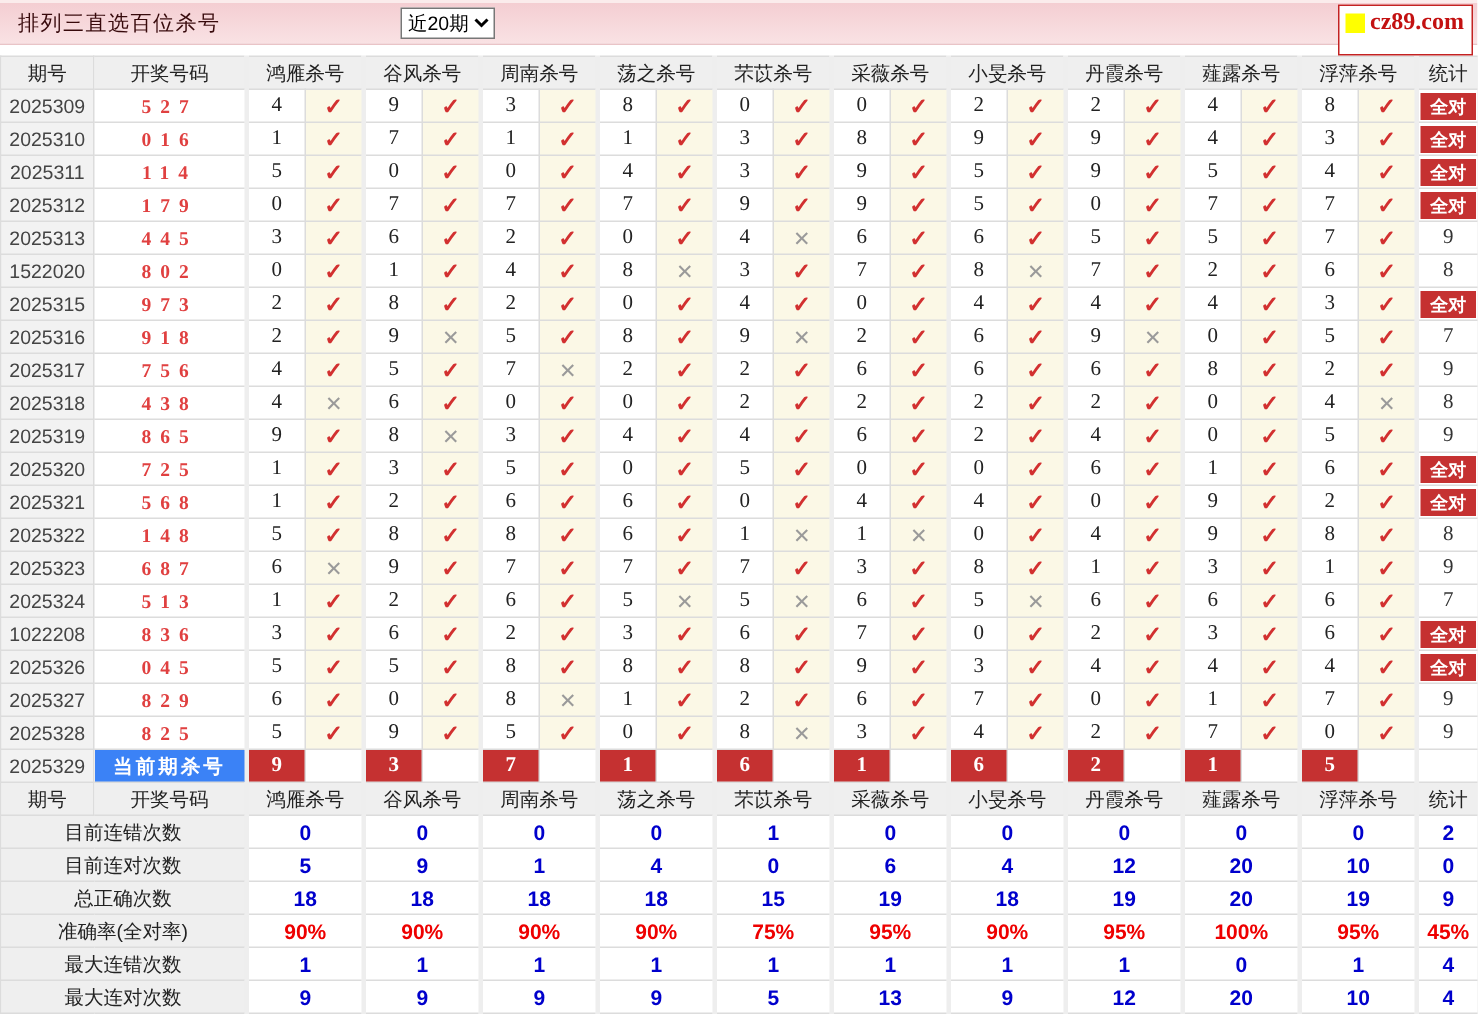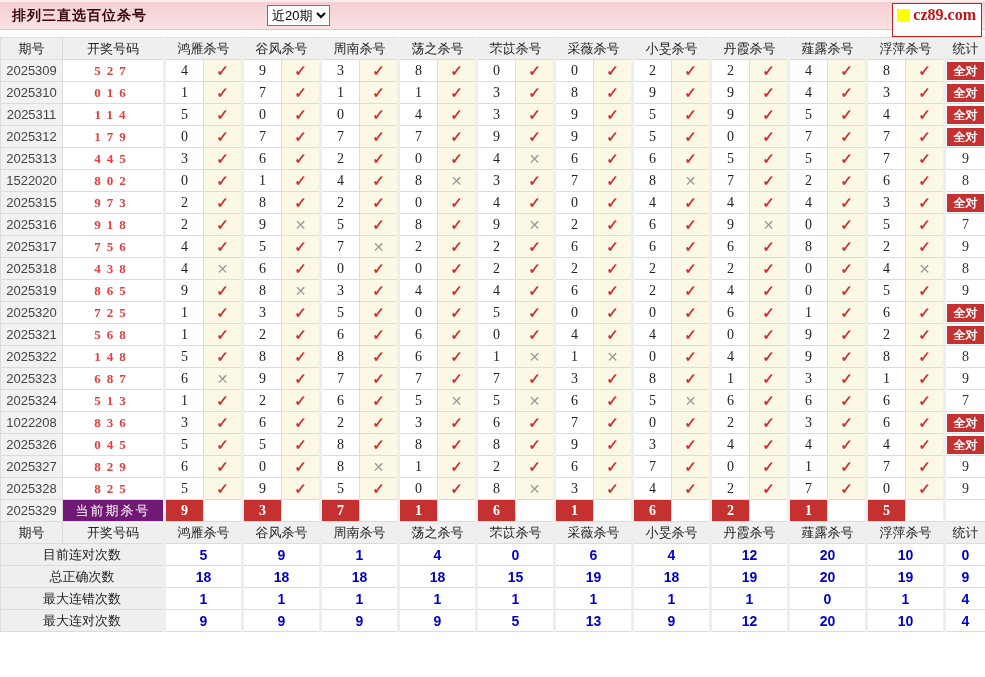--- a/index.html
+++ b/index.html
@@ -1,37 +1,37 @@
 <!DOCTYPE html>
 <html><head>
 <meta charset="utf-8">
 <style>
   *{box-sizing:border-box;margin:0;padding:0}
   html,body{background:#fff}
   body{width:985px;height:677px;font-family:"Liberation Sans",sans-serif;overflow:hidden}
   
   .topbar{position:relative;height:30px;background:linear-gradient(#f4ced2,#f9e2e4);border-top:2px solid #fbecec;border-bottom:1px solid #e9c4c7;display:flex;align-items:center;margin-bottom:7px}
-  .title{font-weight:bold;font-size:14px;color:#37090b;margin-left:12px;letter-spacing:1px}
+  .title{font-weight:normal;font-size:14px;color:#37090b;margin-left:12px;letter-spacing:1px}
   .range-select{margin-left:120px;font-size:13px;height:21px;border:1px solid #777;background:#fff}
   .logo{position:absolute;right:3px;top:1px;background:#fff;border:1px solid #c32222;padding:1px 5px 11px 4px;display:flex;align-items:center;gap:3px;font-family:"Liberation Serif",serif;color:#c31111;font-size:16px;font-weight:bold;text-decoration:none;line-height:20px}
   .logo .sq{width:13px;height:13px;background:#ffff00;display:inline-block}
   
   table{border-collapse:collapse;table-layout:fixed;width:985px}
   td{border:1px solid #dcdcdc;height:22px;text-align:center;font-size:13px;overflow:hidden;white-space:nowrap}
   td.gs{border-left:3px solid #eeeeee}
   .hdr{background:#efefef;color:#222;font-size:13px}
   .c-period{background:#f2f2f2;color:#444;font-family:Liberation Sans, sans-serif}
   .c-draw{color:#e04040;font-family:"Liberation Serif",serif;letter-spacing:6px;font-weight:bold}
   .c-num{font-family:"Liberation Serif",serif;font-size:14px;color:#222;background:#fff}
   .c-mark{background:#fbf8e6}
   .mk-ok{color:#d23030;font-size:15px;font-weight:bold}
   .mk-no{color:#9a9a9a;font-size:14px}
   .c-stat{font-family:"Liberation Serif",serif;font-size:14px;color:#333}
   .badge{display:block;margin:1px;background:#c53131;color:#fff;font-weight:bold;font-size:12px;line-height:18px;font-family:Liberation Sans, sans-serif}
-  .cur-label{background:#701a75;color:#fff;font-weight:normal;letter-spacing:2px}
+  .cur-label{background:#3b82f6;color:#fff;font-weight:bold;letter-spacing:2px}
   .cur-num{background:#c53131;color:#fff;font-weight:bold;font-family:"Liberation Serif",serif;font-size:14px}
   .st-label{background:#efefef;color:#222}
   .st-val{font-weight:bold;font-size:14px}
   .blue{color:#0000cc}
   .red{color:#ee0000}
 </style>
 </head>
 <body>
 
 <div class="topbar">
@@ -639,20 +639,34 @@
         <td class="hdr gs" colspan="2">荡之杀号</td>
         <td class="hdr gs" colspan="2">芣苡杀号</td>
         <td class="hdr gs" colspan="2">采薇杀号</td>
         <td class="hdr gs" colspan="2">小旻杀号</td>
         <td class="hdr gs" colspan="2">丹霞杀号</td>
         <td class="hdr gs" colspan="2">薤露杀号</td>
         <td class="hdr gs" colspan="2">浮萍杀号</td>
         <td class="hdr gs" colspan="1">统计</td>
       </tr>
       <tr>
+        <td class="st-label" colspan="2">目前连错次数</td>
+        <td class="st-val blue gs" colspan="2">0</td>
+        <td class="st-val blue gs" colspan="2">0</td>
+        <td class="st-val blue gs" colspan="2">0</td>
+        <td class="st-val blue gs" colspan="2">0</td>
+        <td class="st-val blue gs" colspan="2">1</td>
+        <td class="st-val blue gs" colspan="2">0</td>
+        <td class="st-val blue gs" colspan="2">0</td>
+        <td class="st-val blue gs" colspan="2">0</td>
+        <td class="st-val blue gs" colspan="2">0</td>
+        <td class="st-val blue gs" colspan="2">0</td>
+        <td class="st-val blue gs">2</td>
+      </tr>
+      <tr>
         <td class="st-label" colspan="2">目前连对次数</td>
         <td class="st-val blue gs" colspan="2">5</td>
         <td class="st-val blue gs" colspan="2">9</td>
         <td class="st-val blue gs" colspan="2">1</td>
         <td class="st-val blue gs" colspan="2">4</td>
         <td class="st-val blue gs" colspan="2">0</td>
         <td class="st-val blue gs" colspan="2">6</td>
         <td class="st-val blue gs" colspan="2">4</td>
         <td class="st-val blue gs" colspan="2">12</td>
         <td class="st-val blue gs" colspan="2">20</td>
@@ -667,20 +681,34 @@
         <td class="st-val blue gs" colspan="2">18</td>
         <td class="st-val blue gs" colspan="2">15</td>
         <td class="st-val blue gs" colspan="2">19</td>
         <td class="st-val blue gs" colspan="2">18</td>
         <td class="st-val blue gs" colspan="2">19</td>
         <td class="st-val blue gs" colspan="2">20</td>
         <td class="st-val blue gs" colspan="2">19</td>
         <td class="st-val blue gs">9</td>
       </tr>
       <tr>
+        <td class="st-label" colspan="2">准确率(全对率)</td>
+        <td class="st-val red gs" colspan="2">90%</td>
+        <td class="st-val red gs" colspan="2">90%</td>
+        <td class="st-val red gs" colspan="2">90%</td>
+        <td class="st-val red gs" colspan="2">90%</td>
+        <td class="st-val red gs" colspan="2">75%</td>
+        <td class="st-val red gs" colspan="2">95%</td>
+        <td class="st-val red gs" colspan="2">90%</td>
+        <td class="st-val red gs" colspan="2">95%</td>
+        <td class="st-val red gs" colspan="2">100%</td>
+        <td class="st-val red gs" colspan="2">95%</td>
+        <td class="st-val red gs">45%</td>
+      </tr>
+      <tr>
         <td class="st-label" colspan="2">最大连错次数</td>
         <td class="st-val blue gs" colspan="2">1</td>
         <td class="st-val blue gs" colspan="2">1</td>
         <td class="st-val blue gs" colspan="2">1</td>
         <td class="st-val blue gs" colspan="2">1</td>
         <td class="st-val blue gs" colspan="2">1</td>
         <td class="st-val blue gs" colspan="2">1</td>
         <td class="st-val blue gs" colspan="2">1</td>
         <td class="st-val blue gs" colspan="2">1</td>
         <td class="st-val blue gs" colspan="2">0</td>

